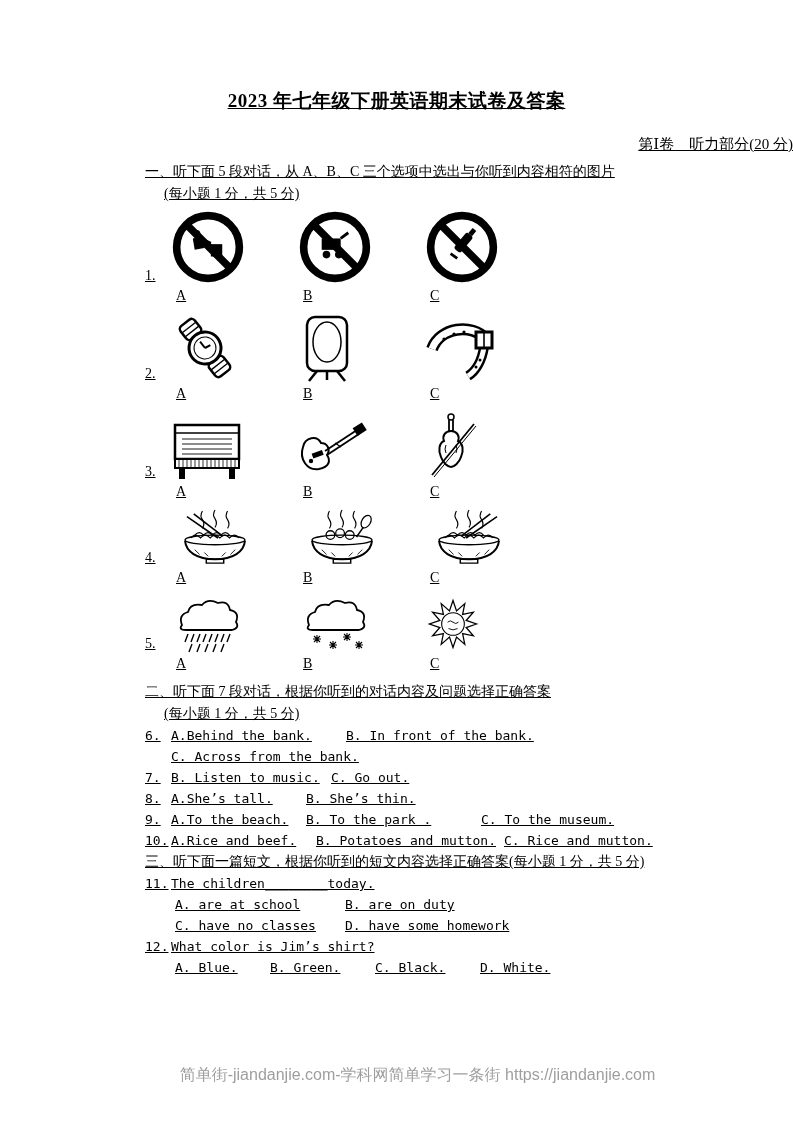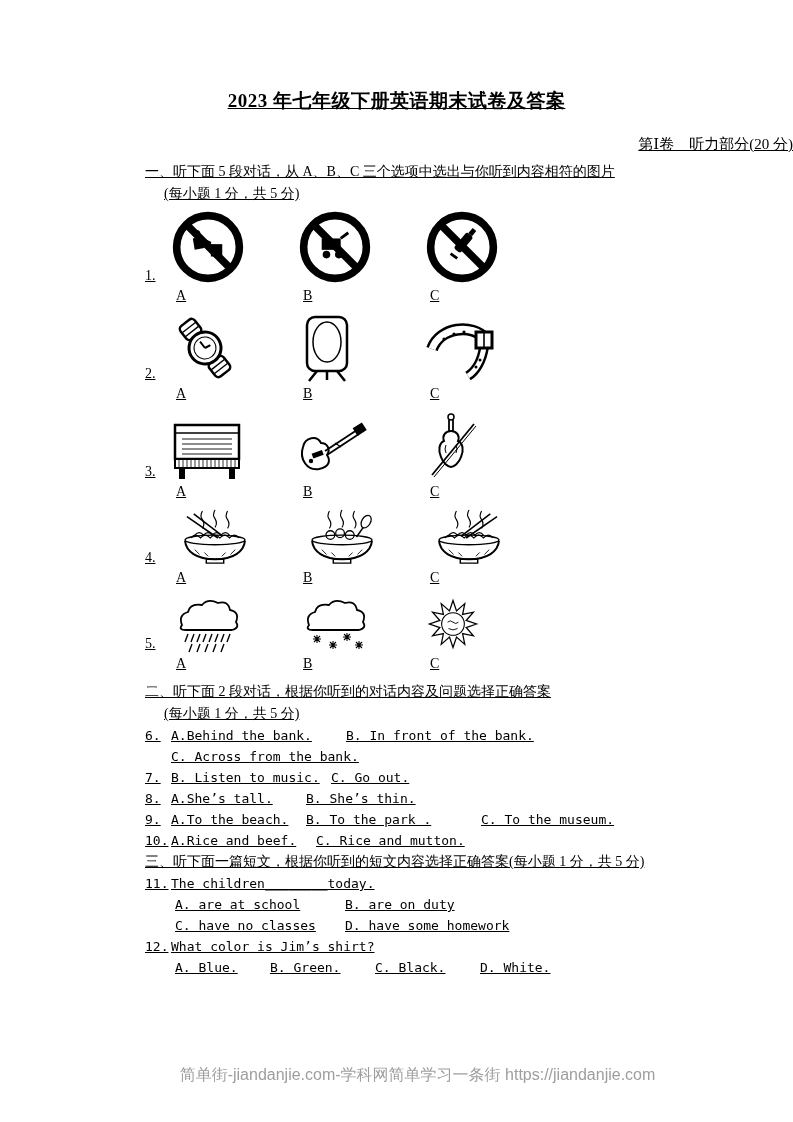--- a/index.html
+++ b/index.html
@@ -276,21 +276,21 @@
           </svg>
         </div>
       </div>
       <div class="letter-row">
         <span>A</span>
         <span>B</span>
         <span>C</span>
       </div>
     </div>
 
-    <div class="inst">二、听下面 2 段对话，根据你听到的对话内容及问题选择正确答案</div>
+    <div class="inst">二、听下面 7 段对话，根据你听到的对话内容及问题选择正确答案</div>
     <div class="inst indent">(每小题 1 分，共 5 分)</div>
 
     <div class="q-line">
       <span class="q-num2">6.</span>
       <span class="opt w175">A.Behind the bank.</span>
       <span class="opt">B. In front of the bank.</span>
     </div>
     <div class="q-line cont">
       <span class="opt">C. Across from the bank.</span>
     </div>
@@ -310,20 +310,21 @@
     <div class="q-line">
       <span class="q-num2">9.</span>
       <span class="opt w135">A.To the beach.</span>
       <span class="opt w175">B. To the park .</span>
       <span class="opt">C. To the museum.</span>
     </div>
 
     <div class="q-line">
       <span class="q-num2">10.</span>
       <span class="opt w145">A.Rice and beef.</span>
+      <span class="opt w188">B. Potatoes and mutton.</span>
       <span class="opt">C. Rice and mutton.</span>
     </div>
 
     <div class="inst">三、听下面一篇短文，根据你听到的短文内容选择正确答案(每小题 1 分，共 5 分)</div>
 
     <div class="q-line">
       <span class="q-num2">11.</span>
       <span class="opt">The children________today.</span>
     </div>
     <div class="q-line opt-line">

